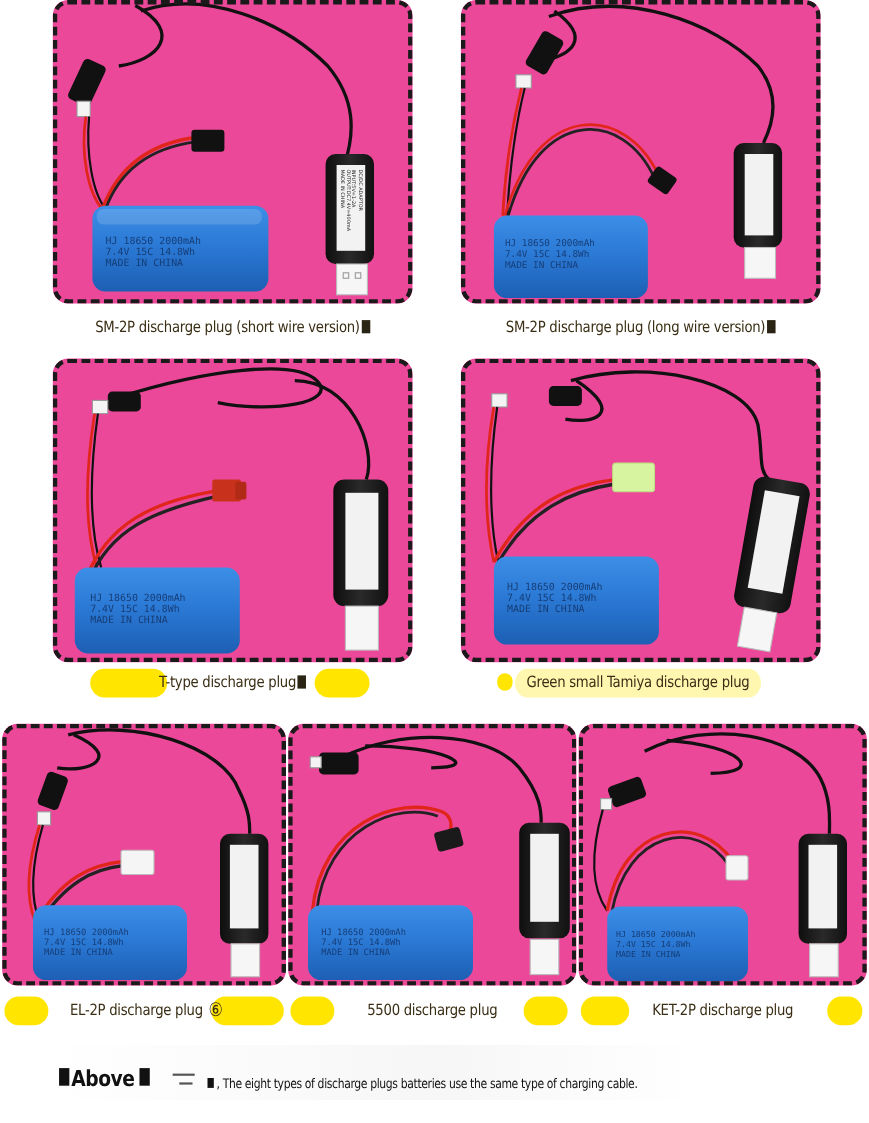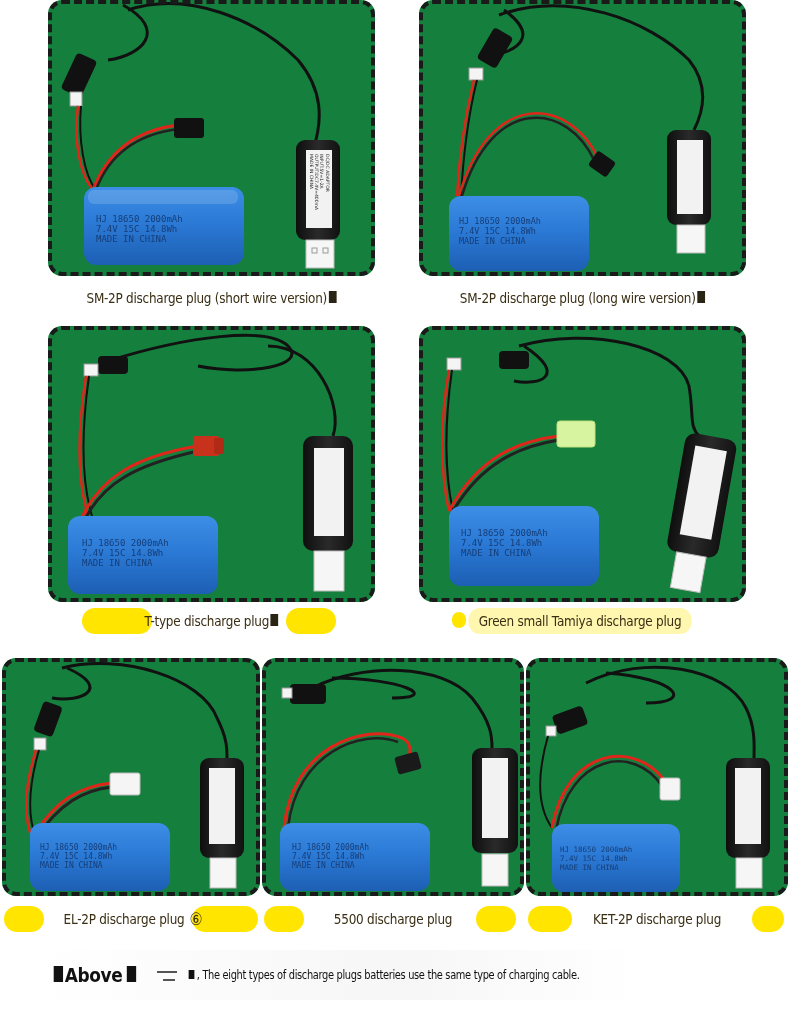--- a/index.html
+++ b/index.html
@@ -1,21 +1,21 @@
 <!DOCTYPE html>
 <html><head>
 <meta charset="utf-8">
 <style>
   * { box-sizing: border-box; margin: 0; padding: 0; }
   html, body { width: 790px; height: 1021px; background: #ffffff; overflow: hidden; }
   body { position: relative; font-family: "Liberation Sans", "DejaVu Sans", sans-serif; }
 
   .panel {
     position: absolute;
-    background: #15803d;
+    background: #ec4899;
     border-radius: 14px;
     overflow: hidden;
   }
   .panel::before {
     content: "";
     position: absolute; inset: 0;
     border-radius: 14px;
     border: 4px dashed #1a1a1a;
     pointer-events: none;
     z-index: 5;
@@ -36,21 +36,21 @@
   }
   .caption.plain { background: transparent; }
   .caption.pill { background: #fff7b0; border-radius: 14px; }
   .blob { position: absolute; height: 26px; background: #ffe500; border-radius: 13px; }
   .glyph-box {
     display: inline-block; width: 9px; height: 12px; background: #2a2414;
     margin-left: 2px; vertical-align: middle; position: relative; top: -1px;
   }
   .circled { font-size: 17px; margin-left: 6px; color: #3a2e14; }
 
-  .footer { position: absolute; left: 52px; top: 958px; height: 34px; display: flex; align-items: center; color: #111; }
+  .footer { position: absolute; left: 52px; top: 958px; height: 34px; display: flex; align-items: flex-end; color: #111; }
   .footer .lead { font-family: "DejaVu Sans", sans-serif; font-size: 20px; font-weight: bold; letter-spacing: -0.5px; transform: scaleX(0.85); transform-origin: left; display:flex; align-items:center; }
   .footer .lead .glyph-box { width: 11px; height: 16px; background:#111; margin:0 2px; }
   .footer .dash-art { width: 40px; height: 24px; position: relative; margin-left: -10px; }
   .footer .dash-art span { position: absolute; height: 2px; background: #555; }
   .footer .note { font-family: "DejaVu Sans", sans-serif; font-size: 12px; letter-spacing: -0.4px; transform: scaleX(0.82); transform-origin: left; white-space: nowrap; margin-left: 4px; display:flex; align-items:center; }
   .footer .note .glyph-box { width: 7px; height: 9px; margin-right: 3px; background:#111; }
   .fade { position:absolute; left:40px; top:950px; width: 600px; height: 50px; background: linear-gradient(90deg, rgba(240,240,240,0) 0%, rgba(238,238,238,0.5) 60%, rgba(255,255,255,0) 100%); }
 </style>
 </head>
 <body>

